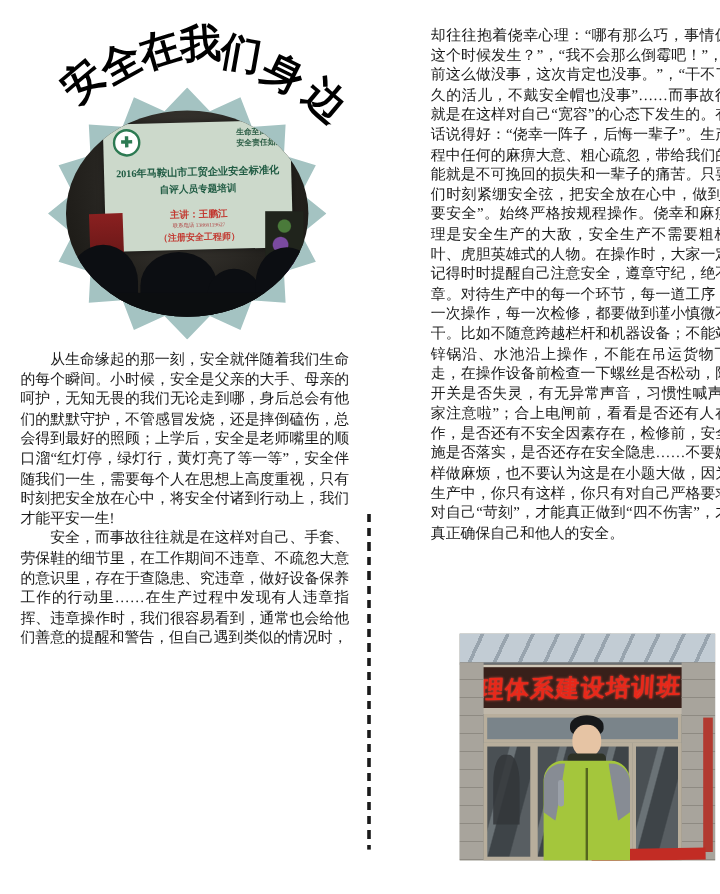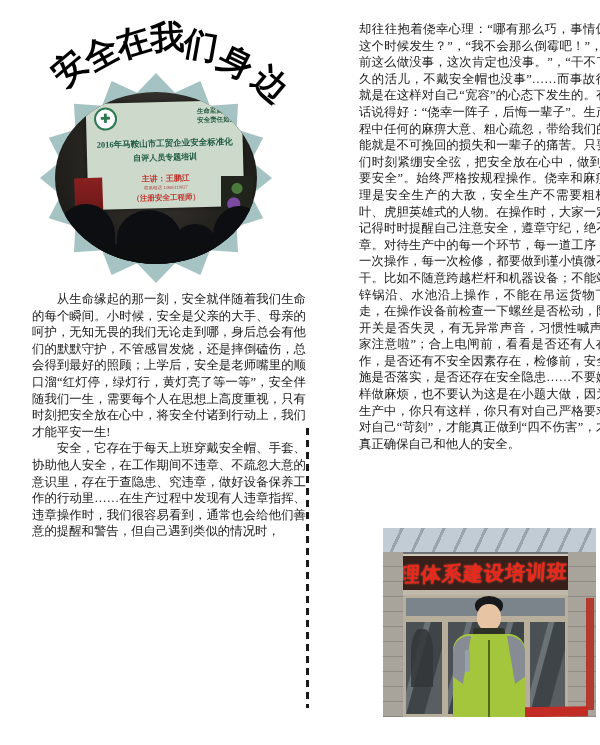--- a/index.html
+++ b/index.html
@@ -43,21 +43,21 @@
   .hd1{left:2px;top:112px;width:58px;height:62px;}
   .hd2{left:62px;top:118px;width:64px;height:56px;}
   .hd3{left:118px;top:132px;width:44px;height:42px;}
   .hd4{left:158px;top:114px;width:52px;height:60px;}
   .deskline{position:absolute;left:0;top:152px;width:202px;height:20px;background:#0c0e10;}
 
   
   .col{position:absolute;font-size:12.4px;line-height:16.6px;text-align:justify;}
   .col p{margin:0;text-indent:2em;}
   .col p.noindent{text-indent:0;}
-  .col-left{left:32px;top:291px;width:274px;}
+  .col-left{left:17px;top:291px;width:274px;}
   .col-right{left:326px;top:21px;width:262px;margin-left:33px;}
   .tail{width:58px;text-align:left;}
 
   .divider{position:absolute;left:306px;top:428px;width:3px;height:280px;
            background:repeating-linear-gradient(180deg,#1a1a1a 0 7px,transparent 7px 12px);}
 
   
   .photo2{position:absolute;left:383px;top:528px;width:213px;height:189px;overflow:hidden;background:#9a9890;}
   .canopy{position:absolute;left:0;top:0;width:100%;height:24px;border-bottom:2px solid #6a7074;
           background:repeating-linear-gradient(115deg,#c2ccd4 0 16px,#98a4ae 16px 19px);}
@@ -133,21 +133,21 @@
       <div class="head hd1"></div>
       <div class="head hd2"></div>
       <div class="head hd3"></div>
       <div class="head hd4"></div>
       <div class="deskline"></div>
     </div>
   </div>
 
   <div class="col col-left">
     <p>从生命缘起的那一刻，安全就伴随着我们生命的每个瞬间。小时候，安全是父亲的大手、母亲的呵护，无知无畏的我们无论走到哪，身后总会有他们的默默守护，不管感冒发烧，还是摔倒磕伤，总会得到最好的照顾；上学后，安全是老师嘴里的顺口溜“红灯停，绿灯行，黄灯亮了等一等”，安全伴随我们一生，需要每个人在思想上高度重视，只有时刻把安全放在心中，将安全付诸到行动上，我们才能平安一生!</p>
-    <p>安全，它存在于每天上班穿戴安全帽、手套、协助他人安全，在工作期间不违章、不疏忽大意的意识里，存在于查隐患、究违章，做好设备保养工作的行动里……在生产过程中发现有人违章指挥、违章操作时，我们很容易看到，通常也会给他们善意的提醒和警告，但自己遇到类似的情况时，</p>
+    <p>安全，而事故往往就是在这样对自己、手套、劳保鞋的细节里，在工作期间不违章、不疏忽大意的意识里，存在于查隐患、究违章，做好设备保养工作的行动里……在生产过程中发现有人违章指挥、违章操作时，我们很容易看到，通常也会给他们善意的提醒和警告，但自己遇到类似的情况时，</p>
   </div>
 
   <div class="divider"></div>
 
   <div class="col col-right">
     <p class="noindent">却往往抱着侥幸心理：“哪有那么巧，事情偏偏这个时候发生？”，“我不会那么倒霉吧！”，“以前这么做没事，这次肯定也没事。”，“干不了多久的活儿，不戴安全帽也没事”……而事故往往就是在这样对自己“宽容”的心态下发生的。有句话说得好：“侥幸一阵子，后悔一辈子”。生产过程中任何的麻痹大意、粗心疏忽，带给我们的可能就是不可挽回的损失和一辈子的痛苦。只要我们时刻紧绷安全弦，把安全放在心中，做到“我要安全”。始终严格按规程操作。侥幸和麻痹心理是安全生产的大敌，安全生产不需要粗枝大叶、虎胆英雄式的人物。在操作时，大家一定要记得时时提醒自己注意安全，遵章守纪，绝不违章。对待生产中的每一个环节，每一道工序，每一次操作，每一次检修，都要做到谨小慎微不蛮干。比如不随意跨越栏杆和机器设备；不能站在锌锅沿、水池沿上操作，不能在吊运货物下行走，在操作设备前检查一下螺丝是否松动，限位开关是否失灵，有无异常声音，习惯性喊声“大家注意啦”；合上电闸前，看看是否还有人在操作，是否还有不安全因素存在，检修前，安全措施是否落实，是否还存在安全隐患……不要嫌这样做麻烦，也不要认为这是在小题大做，因为在生产中，你只有这样，你只有对自己严格要求，对自己“苛刻”，才能真正做到“四不伤害”，才能真正确保自己和他人的安全。</p>
   </div>
 
   <div class="photo2">
     <div class="canopy"></div>

